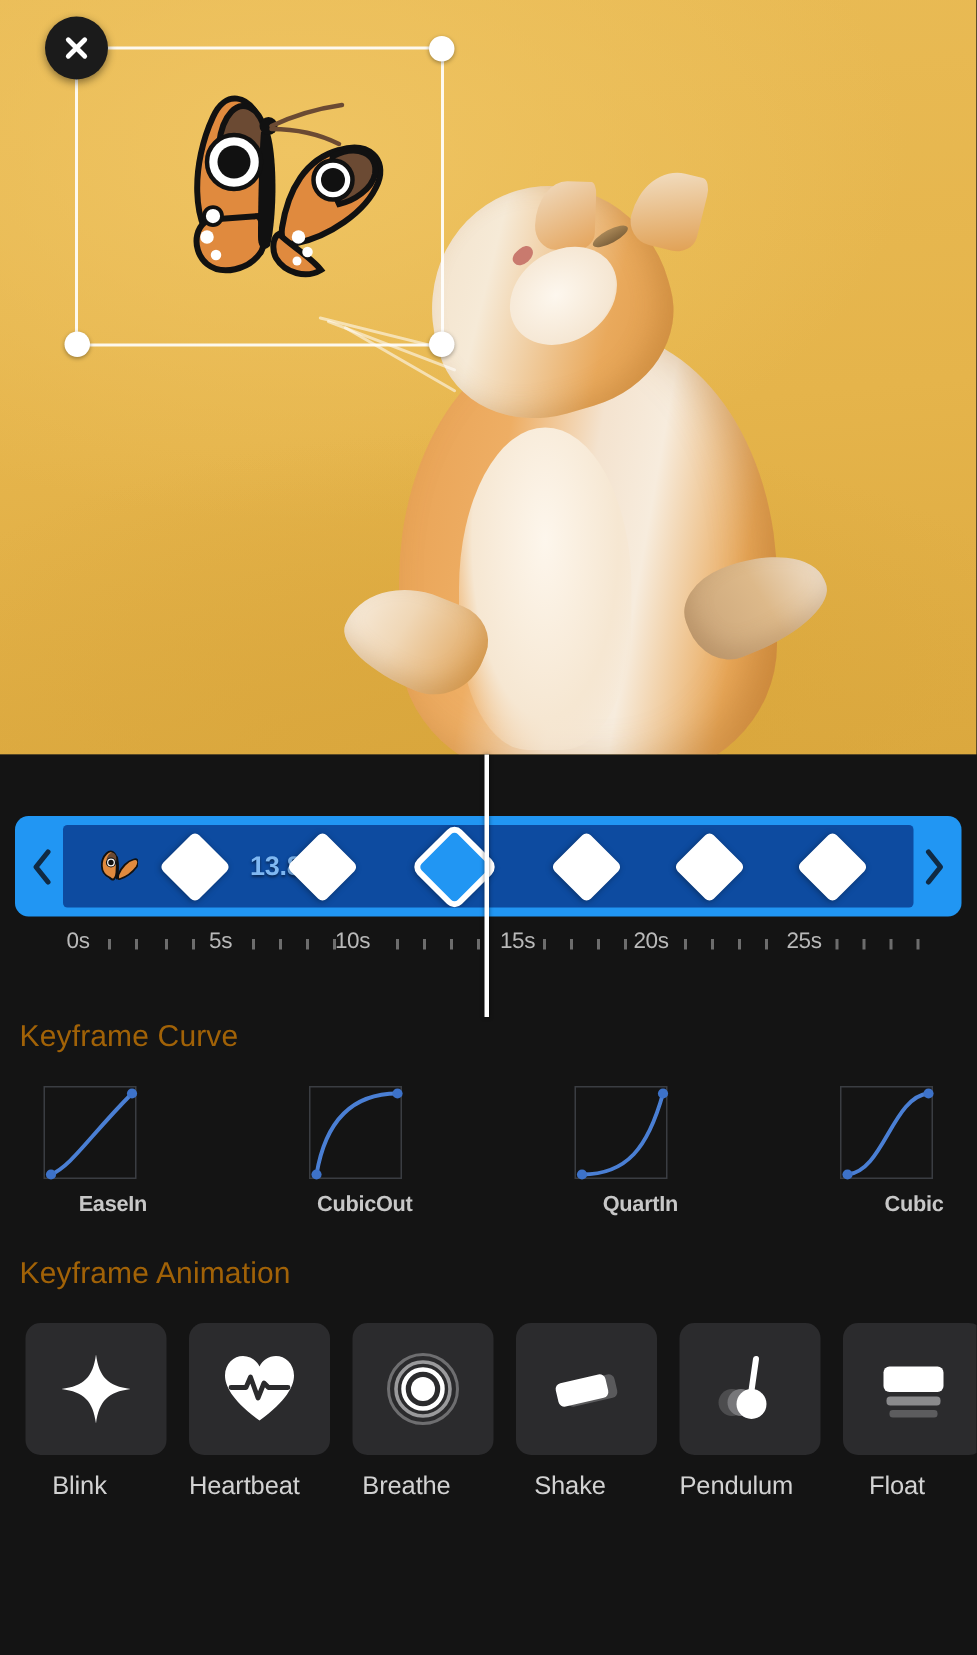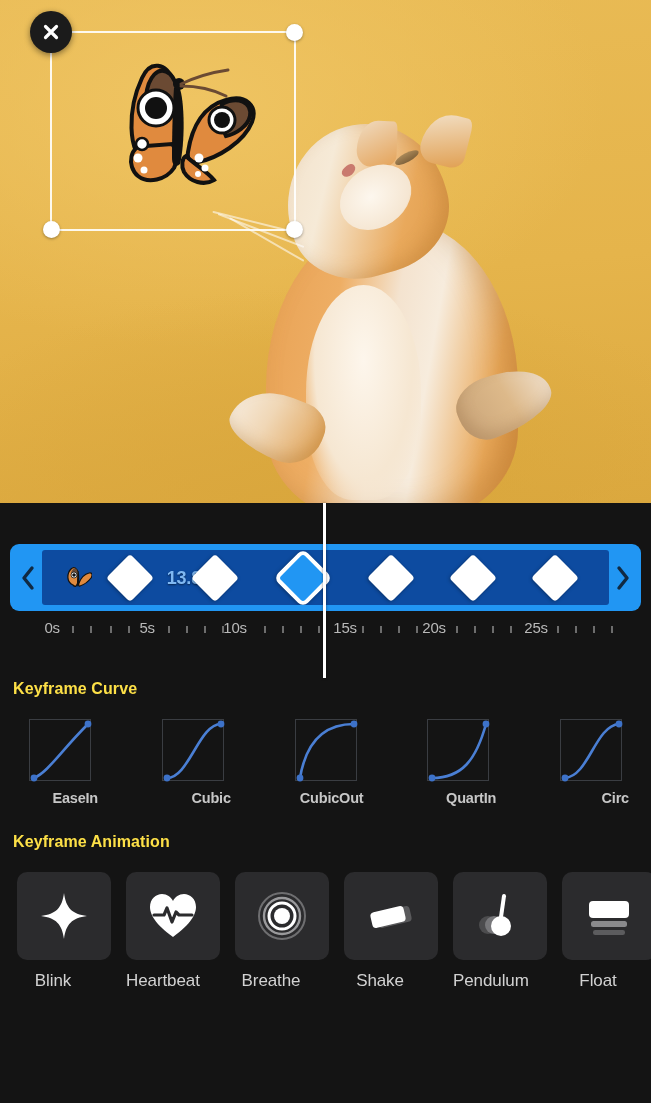--- a/index.html
+++ b/index.html
@@ -187,21 +187,21 @@
 
   
   .playhead {
     position: absolute; left: 323px; top: 0; width: 3px; height: 175px;
     background: #fff; z-index: 6;
     box-shadow: 0 0 3px rgba(0,0,0,.5);
   }
 
   
   .section-title {
-    color: #fde047; font-size: 16px; font-weight: bold;
+    color: #a16207; font-size: 20px; font-weight: normal;
     margin: 27px 0 0 13px; letter-spacing: .1px;
   }
 
   
   .curve-row {
     display: flex; justify-content: space-between;
     padding: 21px 22px 0 22px;
   }
   .curve-item { width: 76px; text-align: right; }
   .curve-box {
@@ -382,30 +382,20 @@
       <div class="curve-box">
         <svg viewBox="0 0 70 70">
           <path d="M8 62 C 22 56 34 36 62 8" stroke="#4a7fd4" stroke-width="2.6" fill="none" stroke-linecap="round"></path>
           <circle cx="8" cy="62" r="3.4" fill="#3d72c9"></circle>
             <circle cx="62" cy="8" r="3.4" fill="#3d72c9"></circle>
         </svg>
       </div>
       <div class="curve-label">EaseIn</div>
     </div>
 
-    <div class="curve-item">
-      <div class="curve-box">
-        <svg viewBox="0 0 70 70">
-          <path d="M8 62 C 30 62 40 8 62 8" stroke="#4a7fd4" stroke-width="2.6" fill="none" stroke-linecap="round"></path>
-          <circle cx="8" cy="62" r="3.4" fill="#3d72c9"></circle>
-            <circle cx="62" cy="8" r="3.4" fill="#3d72c9"></circle>
-        </svg>
-      </div>
-      <div class="curve-label">Cubic</div>
-    </div>
 
     <div class="curve-item">
       <div class="curve-box">
         <svg viewBox="0 0 70 70">
           <path d="M8 62 C 14 26 32 8 62 8" stroke="#4a7fd4" stroke-width="2.6" fill="none" stroke-linecap="round"></path>
           <circle cx="8" cy="62" r="3.4" fill="#3d72c9"></circle>
             <circle cx="62" cy="8" r="3.4" fill="#3d72c9"></circle>
         </svg>
       </div>
       <div class="curve-label">CubicOut</div>
@@ -423,21 +413,21 @@
     </div>
 
     <div class="curve-item">
       <div class="curve-box">
         <svg viewBox="0 0 70 70">
           <path d="M8 62 C 32 60 38 10 62 8" stroke="#4a7fd4" stroke-width="2.6" fill="none" stroke-linecap="round"></path>
           <circle cx="8" cy="62" r="3.4" fill="#3d72c9"></circle>
             <circle cx="62" cy="8" r="3.4" fill="#3d72c9"></circle>
         </svg>
       </div>
-      <div class="curve-label">Circ</div>
+      <div class="curve-label">Cubic</div>
     </div>
 
   </div>
 
   <div class="section-title">Keyframe Animation</div>
   <div class="anim-row">
 
     <div class="anim-item">
       <div class="anim-box">
         <svg width="52" height="52" viewBox="0 0 52 52">

